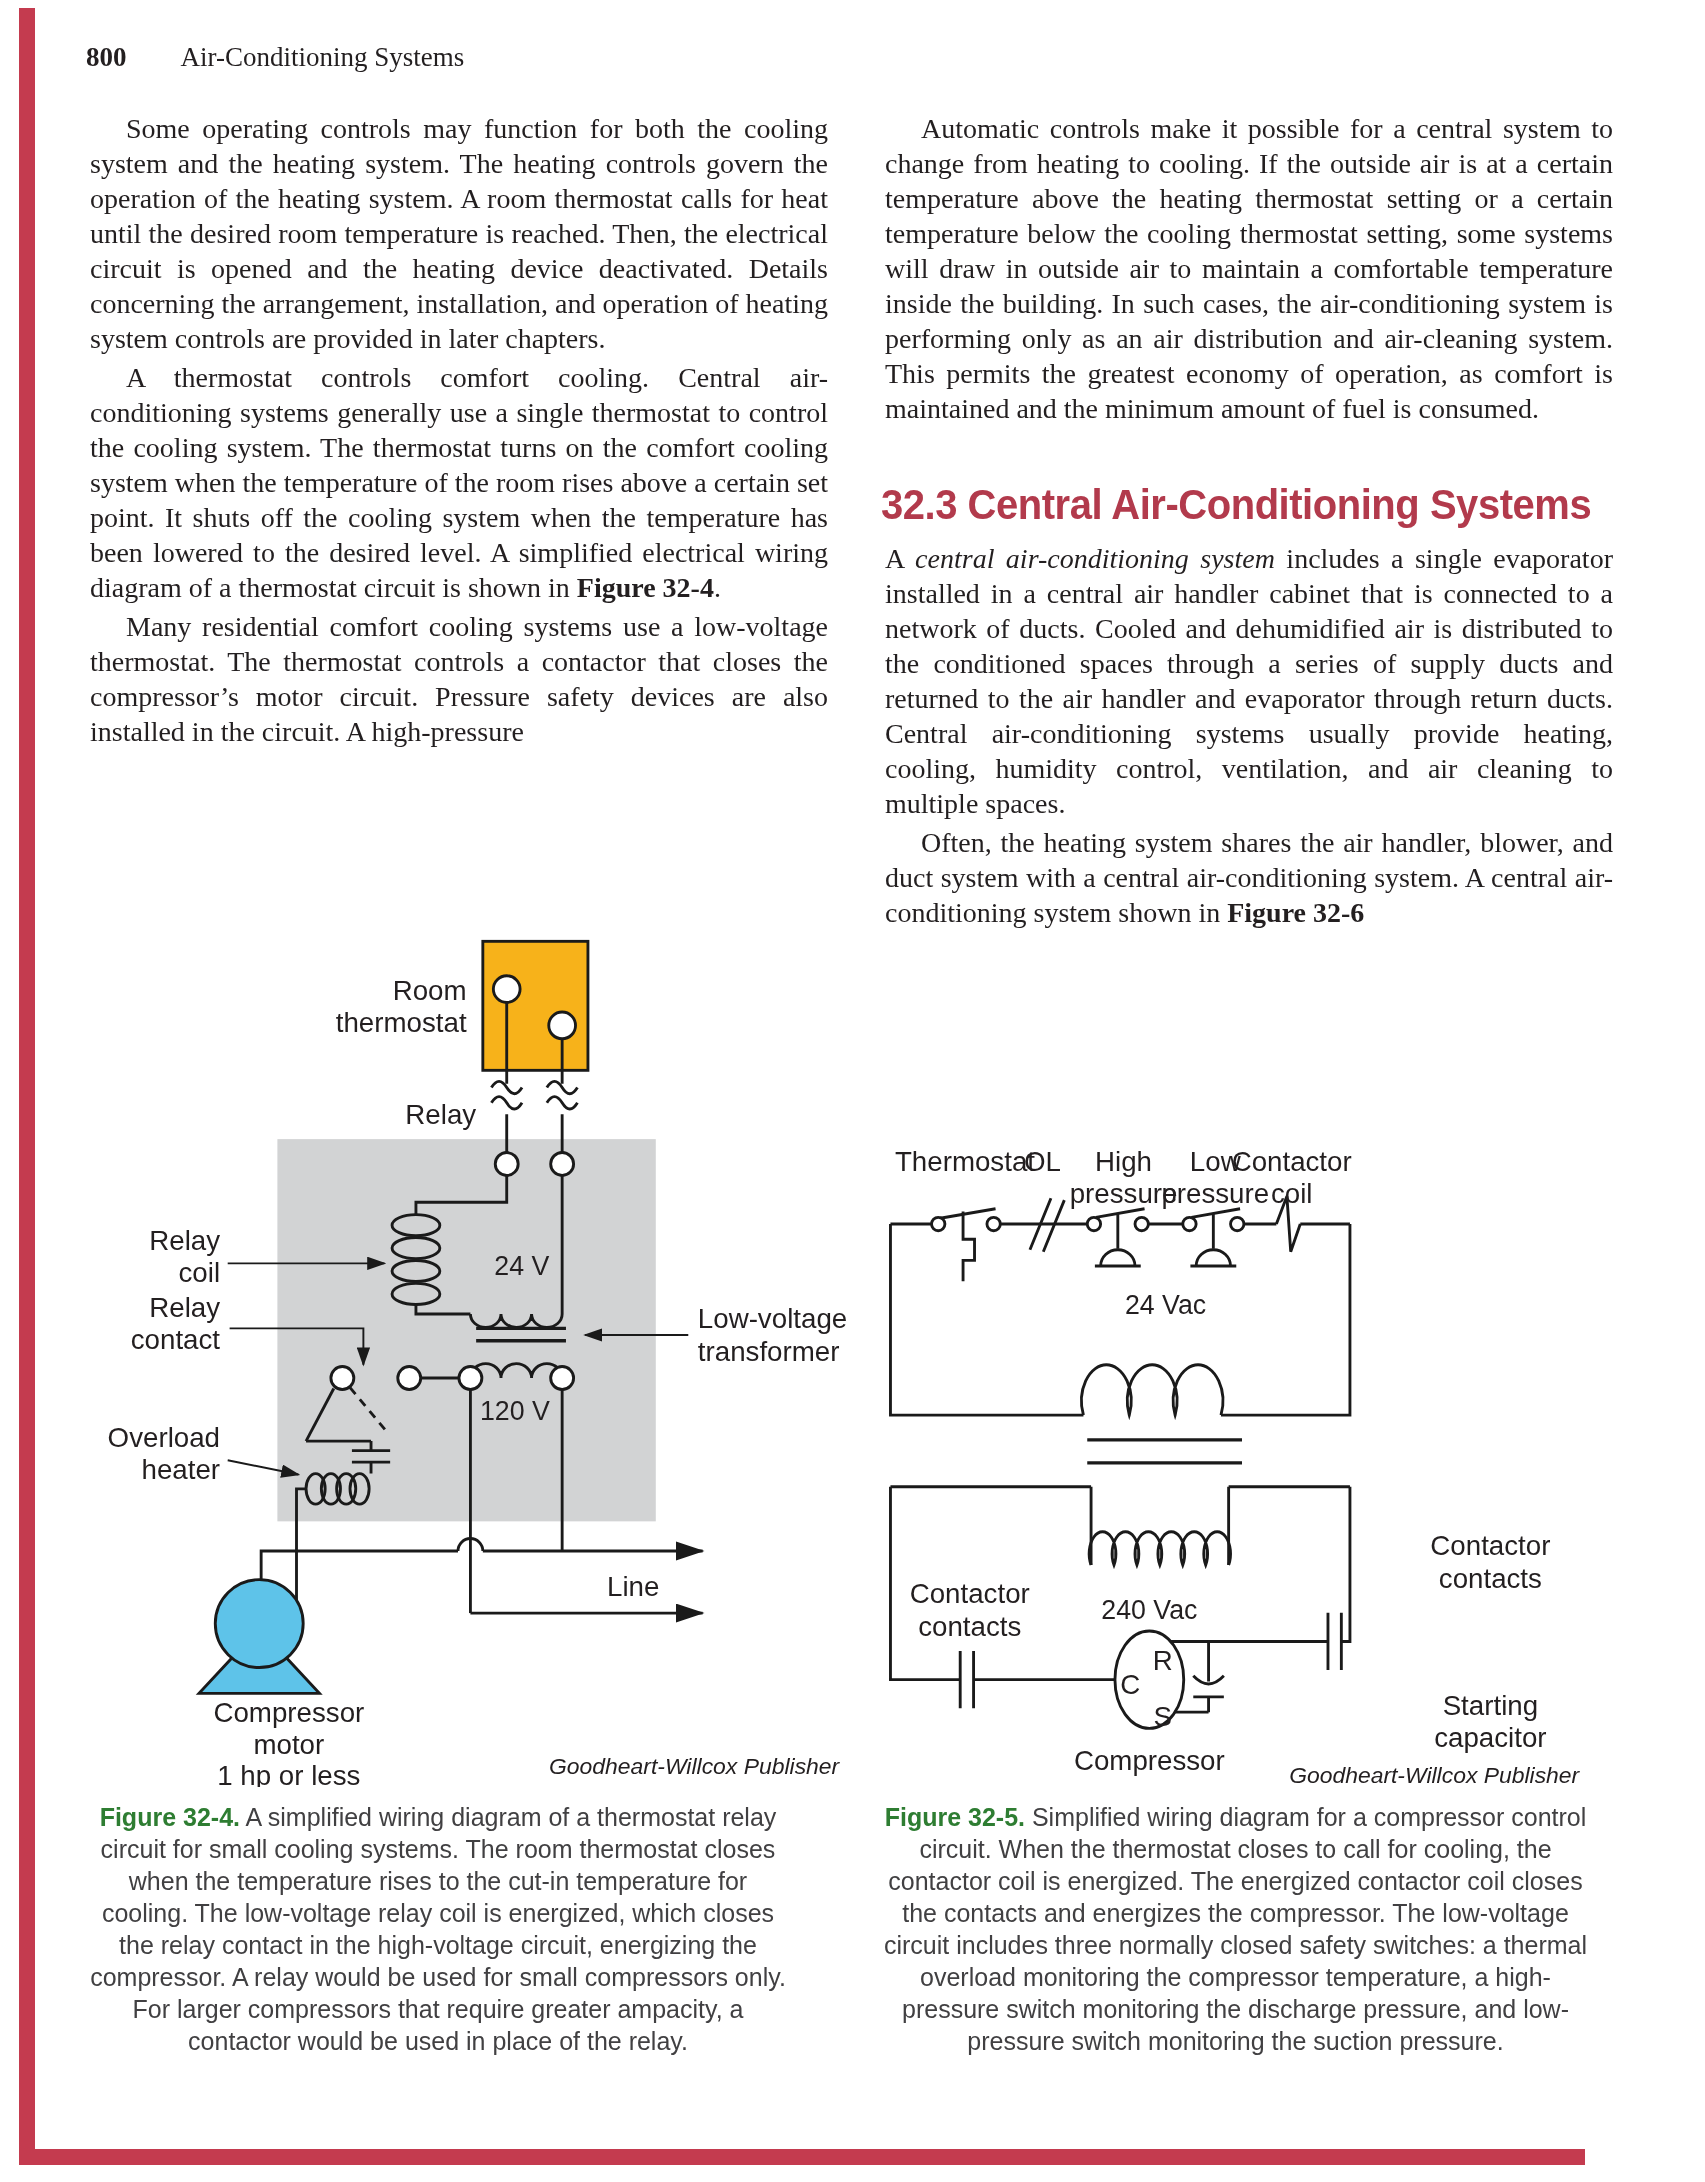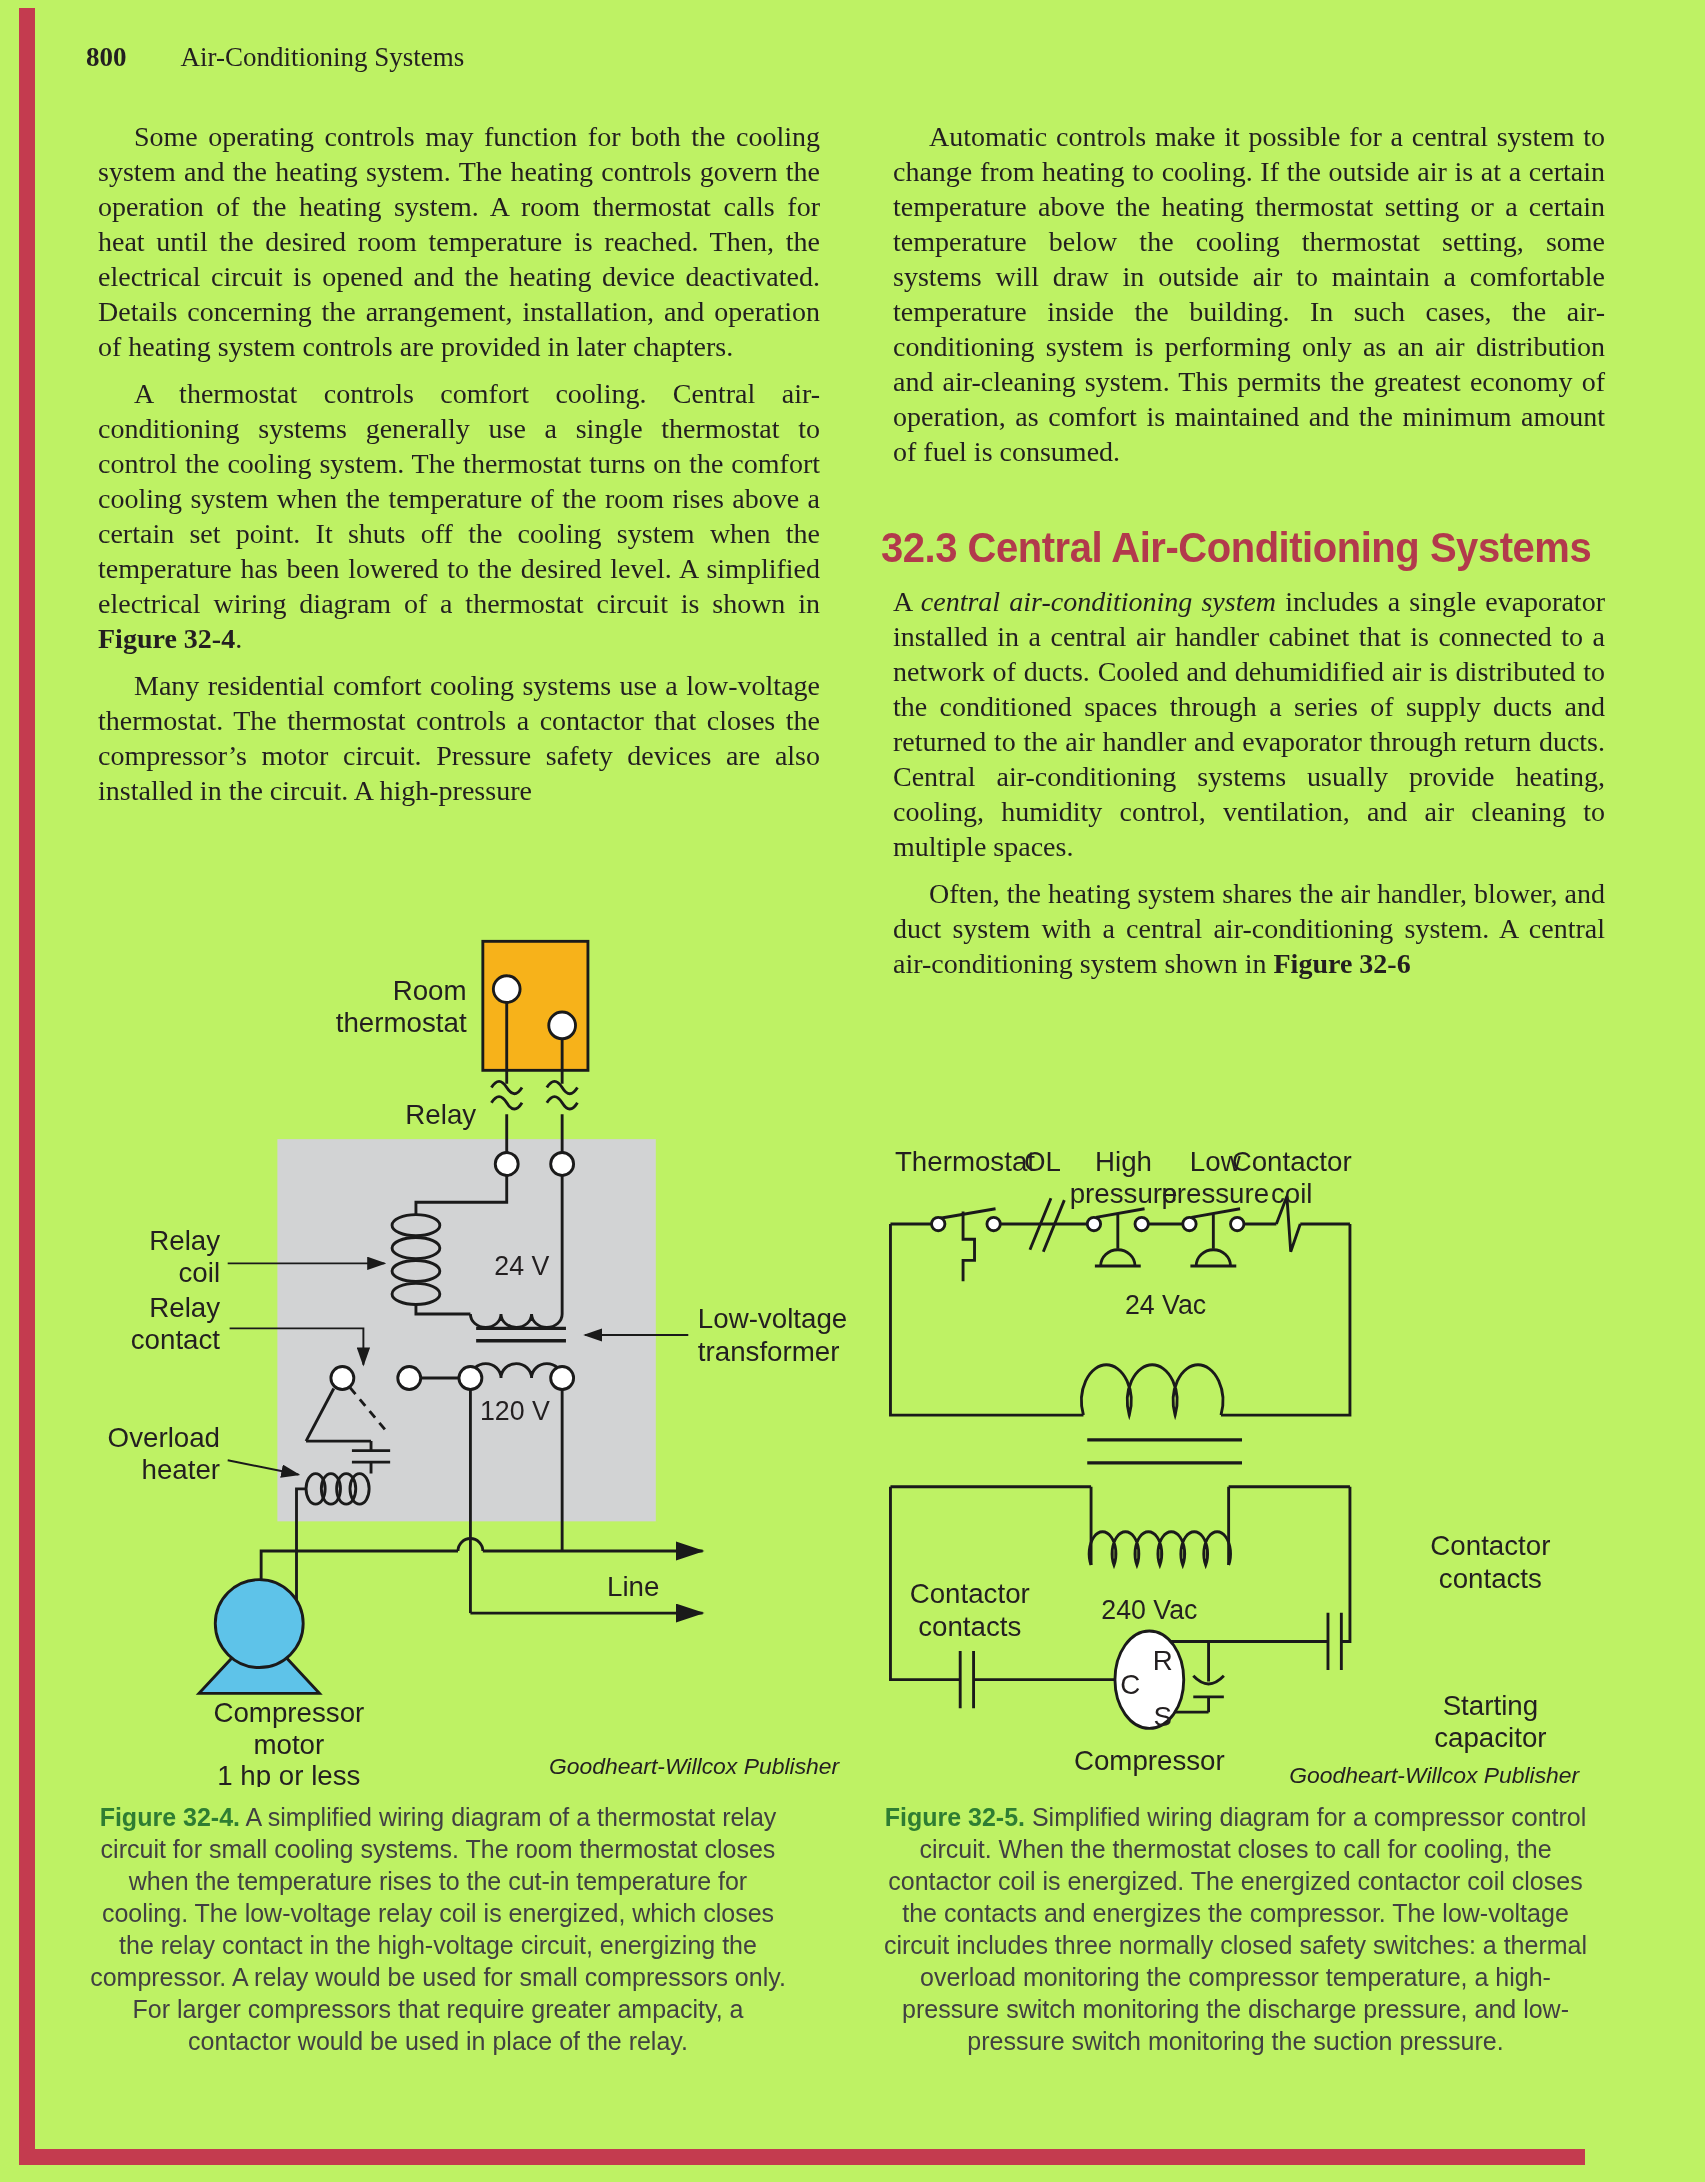--- a/index.html
+++ b/index.html
@@ -2,32 +2,32 @@
 <html style="--bar: #c43b4f; --heading: #b23a4c; --green: #2e7d32; --gray: #d2d3d4; --yellow: #f7b21a; --blue: #5ec3e9; --ink: #231f20; --cap: #414042; --muted: #58595b;"><head>
 <meta charset="utf-8">
 <style>
   :root{
     --bar:#c43b4f; --heading:#b23a4c; --green:#2e7d32; --gray:#d2d3d4;
     --yellow:#f7b21a; --blue:#5ec3e9; --ink:#231f20; --cap:#414042; --muted:#58595b;
   }
   *{margin:0;padding:0;box-sizing:border-box}
   html,body{background:#888}
   .page{
-    position:relative;width:1705px;height:2182px;background:#bef264;
+    position:relative;width:1705px;height:2182px;background:#ffffff;
     font-family:"Liberation Serif","DejaVu Serif",serif;color:var(--ink);
     overflow:hidden;margin:0 auto;
   }
   .red-bar-left{position:absolute;left:19px;top:7.6px;width:16.3px;height:2141px;background:var(--bar)}
   .red-bar-bottom{position:absolute;left:19px;top:2149px;width:1566px;height:16.3px;background:var(--bar)}
   .pg-header{position:absolute;left:86px;top:42px;font-size:27px}
   .pg-num{font-weight:700;margin-right:54px}
   .col{position:absolute;top:107px;font-size:28px;line-height:35px;text-align:justify}
   .col-left{left:86px;width:746px}
   .col-right{left:881px;width:736px}
-  .col p{margin:12px}
+  .col p{margin:4px}
   .col p.ind{text-indent:36px}
   .b{font-weight:700}
   .bi{font-weight:400;font-style:italic}
   .g{font-weight:700;color:var(--green)}
   h2.sec{
     font-family:"Liberation Sans",sans-serif;font-weight:700;font-size:43px;line-height:48px;
     color:var(--heading);margin:54px 0 13.4px 0;transform:scaleX(.93);transform-origin:left;
     white-space:nowrap;text-align:left;letter-spacing:-0.5px;
   }
   .figure-svg{position:absolute}

